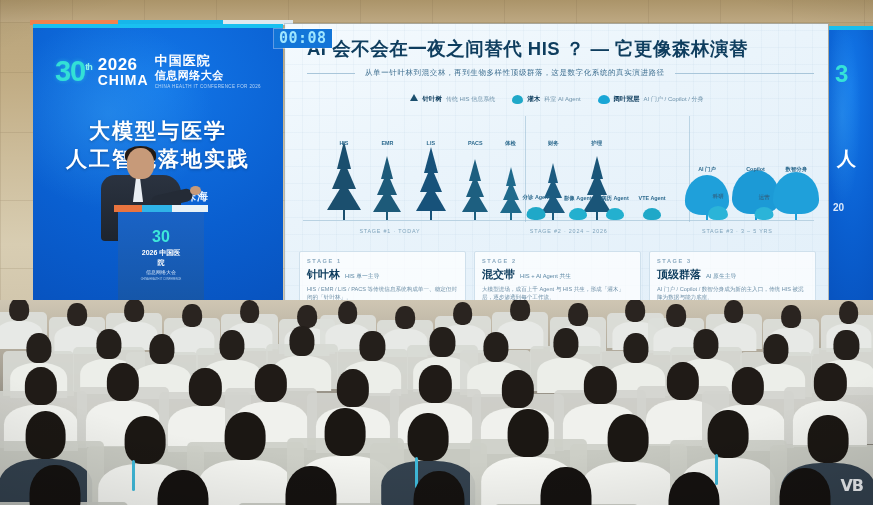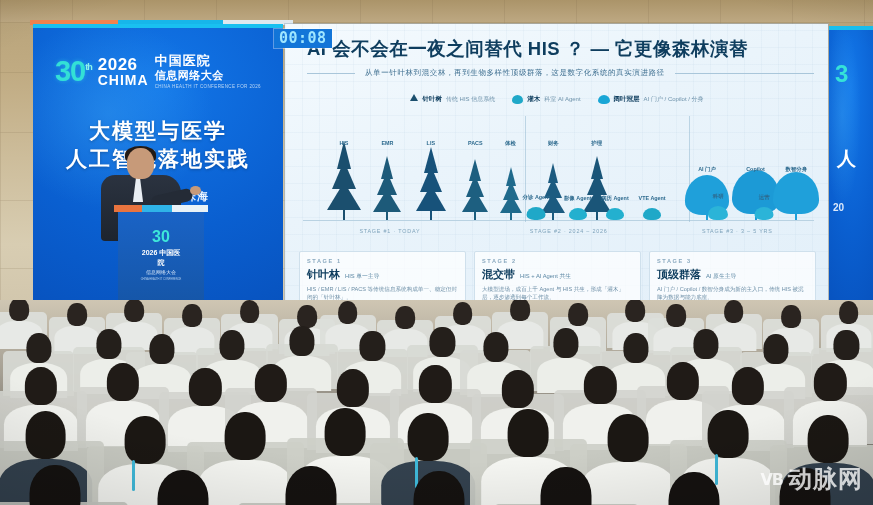--- a/index.html
+++ b/index.html
@@ -705,16 +705,15 @@
       </div>
       <div class="person" style="left: 746.143px; top: 168px; width: 117px; height: 132px;">
         <span class="head" style="top:0;width:51px;height:60px;background:#151210;"></span>
       </div>
     </div>
 
   <div class="vignette"></div>
 
   <div id="watermark">
     <span class="vb">VB</span>
-    <span class="cn">动脉网</span>
   </div>
 
 </div>
 
 </body></html>

